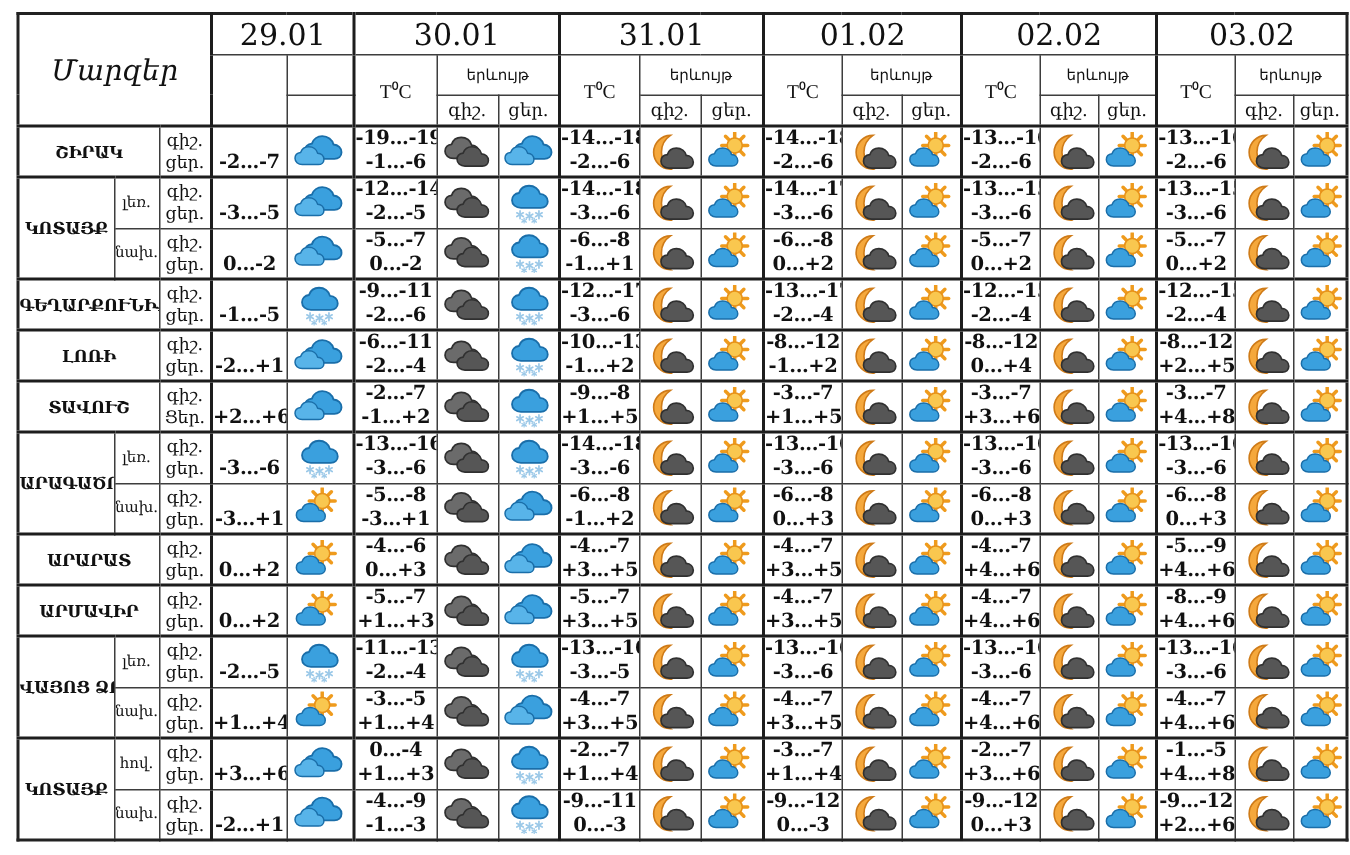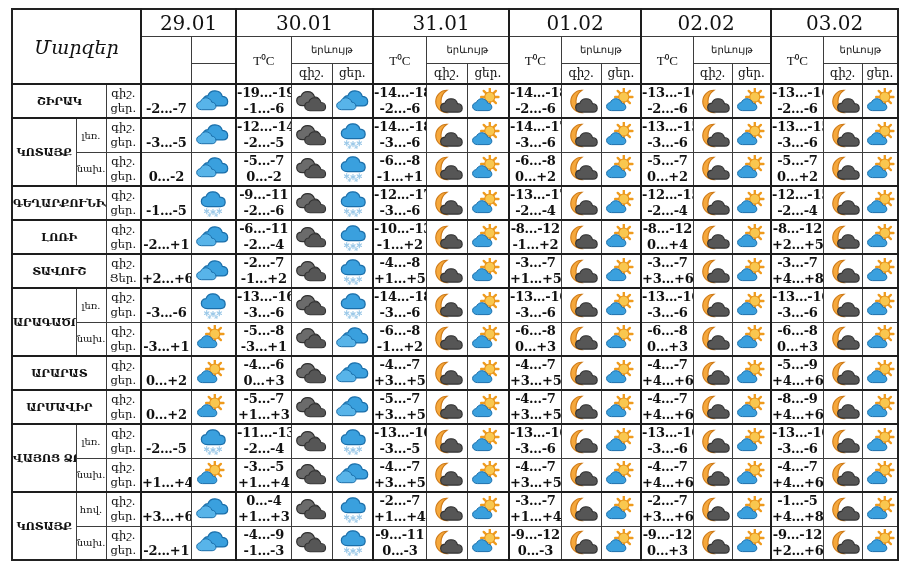--- a/index.html
+++ b/index.html
@@ -951,21 +951,21 @@
                 <line x1="-2.4" y1="1.4" x2="2.4" y2="-1.4"></line>
               </g>
               <g transform="translate(24.5 28) scale(0.7)" stroke="#9cc9e8" stroke-width="1.3" stroke-linecap="round" fill="none">
                 <line y1="-2.8" y2="2.8"></line>
                 <line x1="-2.4" y1="-1.4" x2="2.4" y2="1.4"></line>
                 <line x1="-2.4" y1="1.4" x2="2.4" y2="-1.4"></line>
               </g>
             </svg>
           </td>
           <td class="temp-cell gs">
-            <div>-4...-8</div>
+            <div>-9...-8</div>
             <div>+1...+5</div>
           </td>
           <td class="icon-cell">
             <svg viewBox="0 0 42 30" width="40" height="27">
               <path d="M21 2.5 A12.5 12.5 0 1 0 21 27.5 A15 15 0 0 1 21 2.5 Z" fill="#f5a83c" stroke="#cf7b18" stroke-width="1.2"></path>
               <path d="M7.3 16.6 C3.6 16.6 1 14.2 1 11.2 C1 8.4 3 6.4 5.9 6.1 C6.9 3.1 9.7 1 13 1 C16.8 1 19.9 3.4 20.7 6.7 C23.9 6.9 26.2 9.1 26.2 12.1 C26.2 14.8 24.1 16.6 21.3 16.6 Z" transform="translate(13 11) scale(0.95)" fill="#565656" stroke="#303030" stroke-width="1.3" stroke-linejoin="round"></path>
             </svg>
           </td>
           <td class="icon-cell">
             <svg viewBox="0 0 42 30" width="40" height="27">

